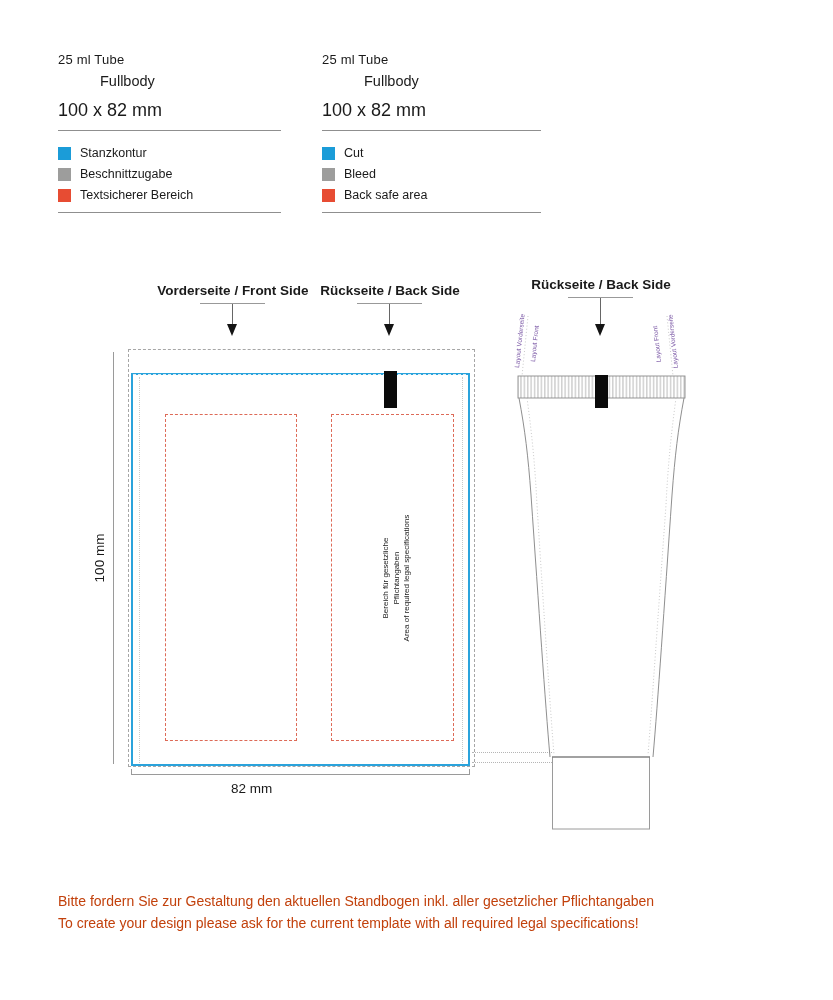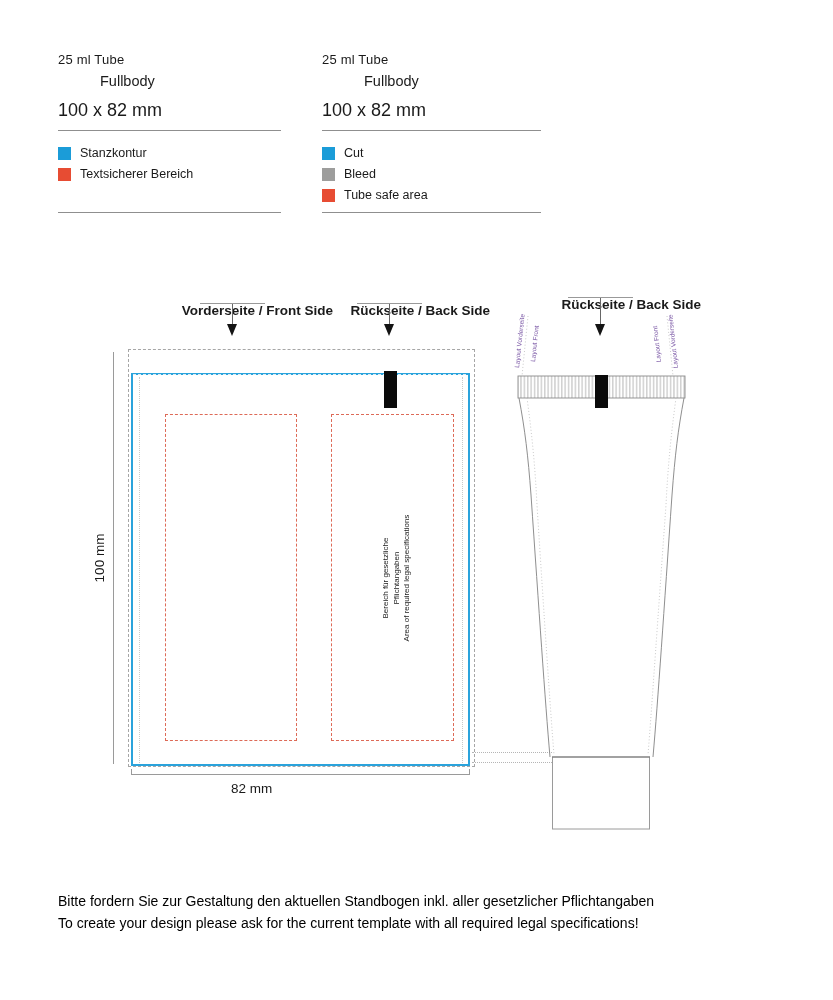--- a/index.html
+++ b/index.html
@@ -15,21 +15,21 @@
   .rule{position:absolute;left:0;height:0;border-top:1px solid #8f8f8f;}
   .legend{position:absolute;top:93px;left:0;right:0;}
   .legend-row{position:relative;height:21px;}
   .swatch{position:absolute;left:0;top:2px;width:13px;height:13px;}
   .sw-blue{background:#1b9cd8;}
   .sw-gray{background:#9d9d9c;}
   .sw-red{background:#e74c33;}
   .legend-label{position:absolute;left:22px;top:1px;font-size:12.5px;}
 
   
-  .pointer-label{position:absolute;width:200px;text-align:right;font-size:13.5px;font-weight:bold;margin-top:20px;}
+  .pointer-label{position:absolute;width:200px;text-align:center;font-size:13.5px;font-weight:bold;}
   .pointer-underline{position:absolute;height:0;border-top:1px solid #999;}
   .pointer-line{position:absolute;width:1px;background:#666;}
   .arrowhead{position:absolute;width:0;height:0;border-left:5px solid transparent;
              border-right:5px solid transparent;border-top:12px solid #141414;}
 
   
   .bleed-rect{position:absolute;left:128px;top:349px;width:345px;height:416px;border:1px dashed #a6a6a6;}
   .cut-rect{position:absolute;left:131px;top:373px;width:335px;height:389px;border:2px solid #2aa3dc;}
   .cut-topdash{position:absolute;left:133px;top:374px;width:333px;height:0;border-top:1px dashed #dcedf6;}
   .seam-v{position:absolute;width:0;top:377px;height:386px;border-left:1px dotted #c9c9c9;}
@@ -42,36 +42,40 @@
   .dim-vline{position:absolute;left:113px;top:352px;width:0;height:412px;border-left:1px solid #9a9a9a;}
   .dim-hline{position:absolute;left:131px;top:774px;width:339px;height:1px;background:#9a9a9a;}
   .dim-tick{position:absolute;width:1px;height:6px;top:769px;background:#9a9a9a;}
   .dim-label-v{position:absolute;left:71px;top:549px;width:60px;height:18px;transform:rotate(-90deg);
                text-align:center;font-size:13.5px;}
   .dim-label-h{position:absolute;left:231px;top:781px;width:140px;text-align:left;font-size:13.5px;}
 
   .connector{position:absolute;height:0;border-top:1px dotted #b5b5b5;}
 
   
-  .footer{position:absolute;left:58px;top:891px;font-size:14px;line-height:21.5px;color:#000000;}
+  .footer{position:absolute;left:58px;top:891px;font-size:14px;line-height:21.5px;color:#c2410c;}
 </style>
 </head>
 <body>
 
 <div class="page">
 
   <div class="spec-block" style="left:58px;top:52px;">
     <div class="spec-title">25 ml Tube</div>
     <div class="spec-subtitle">Fullbody</div>
     <div class="spec-dims">100 x 82 mm</div>
     <div class="rule" style="top:78px;width:223px;"></div>
     <div class="legend">
       <div class="legend-row">
         <span class="swatch sw-blue"></span>
         <span class="legend-label">Stanzkontur</span>
+      </div>
+      <div class="legend-row">
+        <span class="swatch sw-gray"></span>
+        <span class="legend-label">Beschnittzugabe</span>
       </div>
       <div class="legend-row">
         <span class="swatch sw-red"></span>
         <span class="legend-label">Textsicherer Bereich</span>
       </div>
     </div>
     <div class="rule" style="top:160px;width:223px;"></div>
   </div>
 
   <div class="spec-block" style="left:322px;top:52px;">
@@ -83,21 +87,21 @@
       <div class="legend-row">
         <span class="swatch sw-blue"></span>
         <span class="legend-label">Cut</span>
       </div>
       <div class="legend-row">
         <span class="swatch sw-gray"></span>
         <span class="legend-label">Bleed</span>
       </div>
       <div class="legend-row">
         <span class="swatch sw-red"></span>
-        <span class="legend-label">Tube safe area</span>
+        <span class="legend-label">Back safe area</span>
       </div>
     </div>
     <div class="rule" style="top:160px;width:219px;"></div>
   </div>
 
   <div class="pointer-label" style="left:133px;top:283px;">Vorderseite / Front Side</div>
   <div class="pointer-underline" style="left:200px;top:303px;width:65px;"></div>
   <div class="pointer-line" style="left:232px;top:304px;height:20px;"></div>
   <div class="arrowhead" style="left:227px;top:324px;"></div>
 

